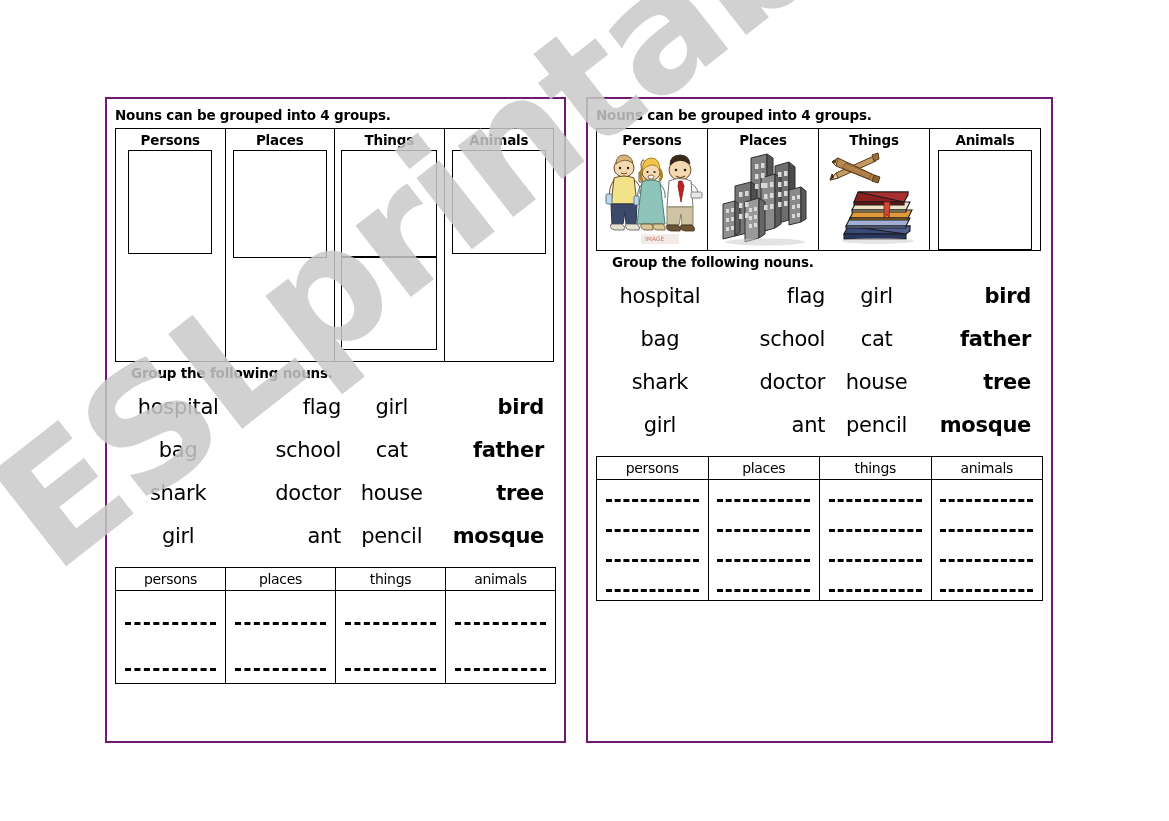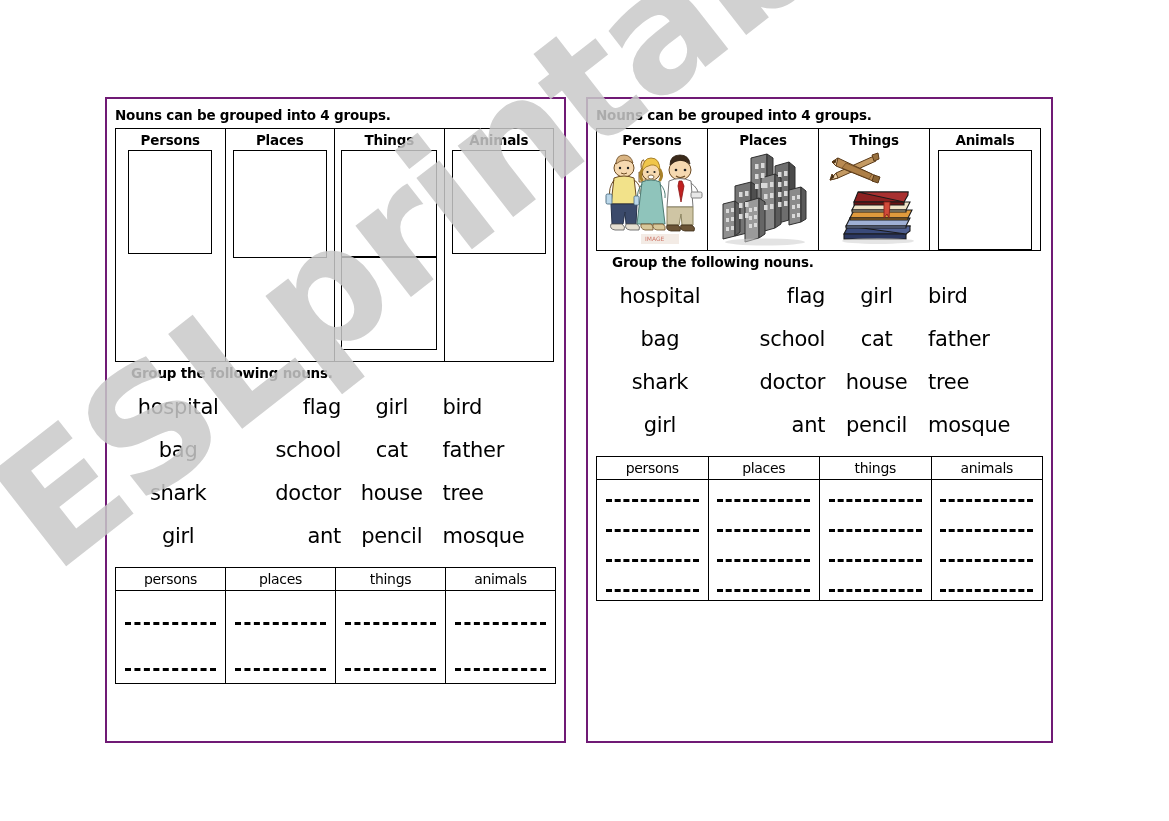--- a/index.html
+++ b/index.html
@@ -136,21 +136,21 @@
     font-family: "DejaVu Sans", sans-serif;
     font-size: 21px;
     font-weight: 400;
     letter-spacing: -0.3px;
     text-align: center;
     white-space: nowrap;
   }
   .word-row .w0 { flex: 0 0 27%; text-align: center; }
   .word-row .w1 { flex: 0 0 25%; text-align: right; }
   .word-row .w2 { flex: 0 0 24%; text-align: center; }
-  .word-row .w3 { flex: 0 0 24%; text-align: left; }
+  .word-row .w3 { flex: 0 0 24%; text-align: right; font-weight: bold; }
 
   
   .answer-table {
     border-collapse: collapse;
     table-layout: fixed;
     width: calc(100% - 16px);
     margin: 0 0 0 8px;
   }
   .answer-table th,
   .answer-table td {

